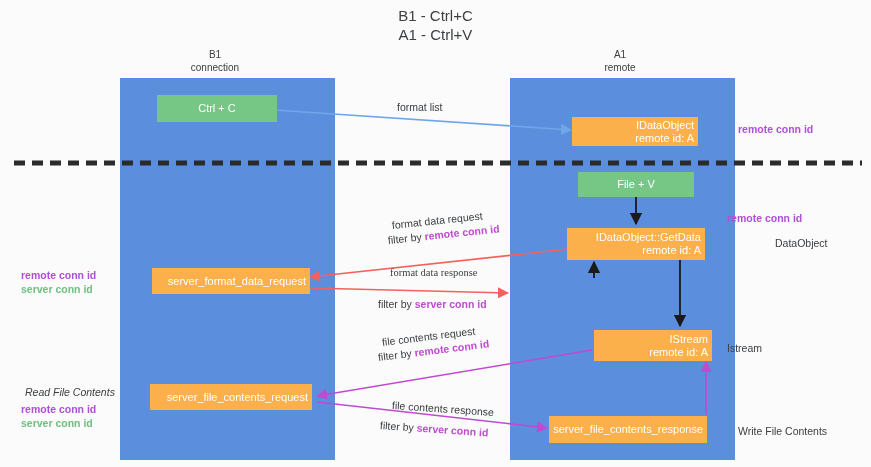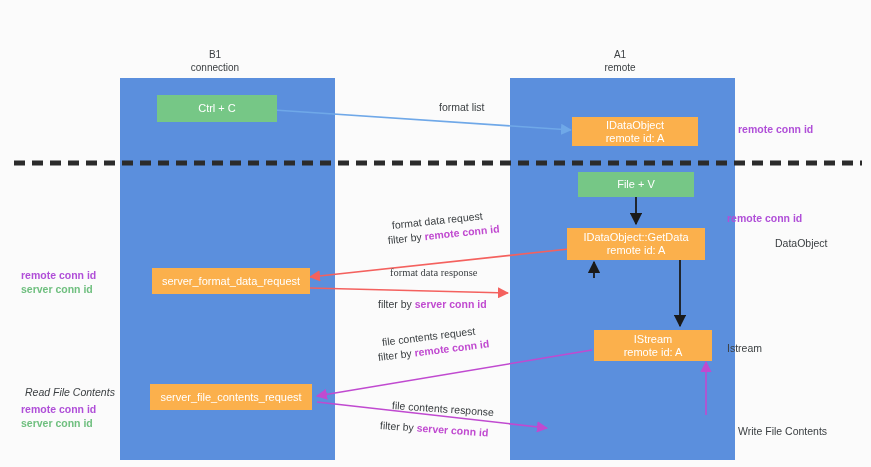--- a/index.html
+++ b/index.html
@@ -29,40 +29,44 @@
   .lane{background:#5b8fdd;}
 
   
   .node{
     display:flex;align-items:center;justify-content:center;
     flex-direction:column;
     color:#ffffff;font-size:11px;line-height:13px;text-align:center;
     box-sizing:border-box;padding:2px 4px;
   }
   .node.green{background:#76c786;}
-  .node.orange{background:#fbb košt;}
+  .node.orange{background:#fbb košt;align-items:flex-end;}
   .node.orange{background:#fbb04c;}
 
   
   .elabel{
     font-size:10.5px;color:#3c4043;white-space:nowrap;line-height:13px;
   }
   .elabel .hl-magenta{color:#c04ad0;font-weight:bold;}
 
   
   .side{font-size:10.5px;line-height:14px;white-space:nowrap;}
   .side .plain{color:#3c4043;}
   .side .purple{color:#b04fd8;font-weight:bold;}
   .side .green{color:#6fbf7f;font-weight:bold;}
 </style>
 </head>
 <body>
 
 <div id="root">
 
+  <div class="abs title">
+    <div>B1 - Ctrl+C</div>
+    <div>A1 - Ctrl+V</div>
+  </div>
 
   <div class="abs colhead" style="left:155px;top:48px;width:120px;">
     <div>B1</div>
     <div>connection</div>
   </div>
   <div class="abs colhead" style="left:560px;top:48px;width:120px;">
     <div>A1</div>
     <div>remote</div>
   </div>
 
@@ -131,22 +135,25 @@
 
   <div class="abs node orange" style="left:594px;top:330px;width:118px;height:31px;">
     <span>IStream</span>
     <span>remote id: A</span>
   </div>
 
   <div class="abs node orange" style="left:150px;top:384px;width:162px;height:26px;">
     <span>server_file_contents_request</span>
   </div>
 
-
-  <div class="abs elabel" style="left:397px;top:101px;margin-left:42px;">
+  <div class="abs node orange" style="left:549px;top:416px;width:158px;height:27px;">
+    <span>server_file_contents_response</span>
+  </div>
+
+  <div class="abs elabel" style="left:397px;top:101px;">
     <span>format list</span>
   </div>
 
   <div class="abs elabel" style="left:392px;top:219px;transform:rotate(-6deg);transform-origin:left center;">
     <span>format data request</span>
   </div>
   <div class="abs elabel" style="left:388px;top:234px;transform:rotate(-6deg);transform-origin:left center;">
     <span>filter by </span><span class="hl-magenta">remote conn id</span>
   </div>
 

